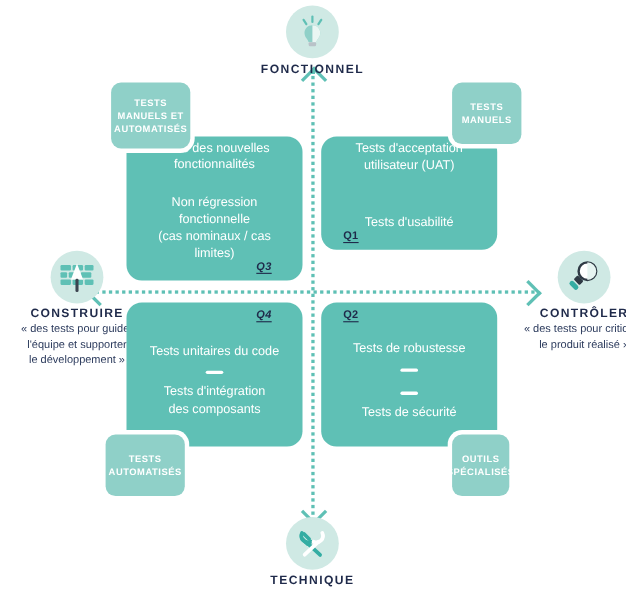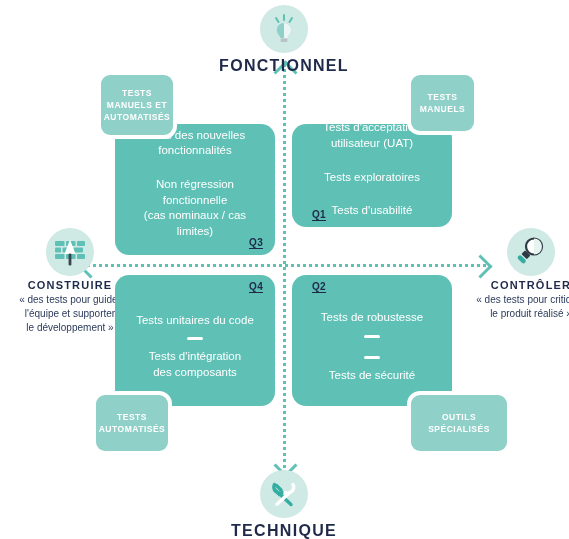--- a/index.html
+++ b/index.html
@@ -93,21 +93,21 @@
     position: absolute;
     bottom: 6px;
     font-size: 10px;
     font-weight: bold;
     color: #1F2A4A;
     letter-spacing: .3px;
     border-bottom: 1.5px solid #1F2A4A;
     padding-bottom: 0px;
     line-height: 1.1;
   }
-  .qtag.right { right: 12px; }
+  .qtag.right { right: 28px; font-style: italic; }
   .qtag.left  { left: 20px; }
 
   #quad-q3 { left: 115px; top: 124px; width: 160px; height: 131px; }
   #quad-q1 { left: 292px; top: 124px; width: 160px; height: 103px; }
   #quad-q4 { left: 115px; top: 275px; width: 160px; height: 131px; }
   #quad-q2 { left: 292px; top: 275px; width: 160px; height: 131px; }
   #quad-q4, #quad-q2 { padding: 22px 14px 10px 14px; }
   #quad-q4 .qtag, #quad-q2 .qtag { bottom: auto; top: 6px; }
 
   
@@ -124,32 +124,32 @@
     align-items: center;
     justify-content: center;
     text-align: center;
     white-space: pre-line;
     box-shadow: 0 0 0 4px #ffffff;
     z-index: 3;
   }
   #badge-tl { left: 101px; top: 75px;  width: 72px; height: 60px; }
   #badge-tr { left: 411px; top: 75px;  width: 63px; height: 56px; }
   #badge-bl { left: 96px;  top: 395px; width: 72px; height: 56px; }
-  #badge-br { left: 411px; top: 395px; width: 96px; height: 56px; }
+  #badge-br { left: 411px; top: 395px; width: 52px; height: 56px; }
 
   
   .pole {
     position: absolute;
     text-align: center;
     width: 160px;
   }
   #pole-top { left: 204px; top: 5px; }
   #pole-bottom { left: 204px; top: 470px; }
   .pole-title {
-    font-size: 16px;
+    font-size: 11px;
     font-weight: bold;
     letter-spacing: 1.3px;
     color: #1F2A4A;
     margin-top: 4px;
   }
 
   
   .side {
     position: absolute;
     text-align: center;
@@ -280,21 +280,20 @@
     <div class="line">Non régression
 fonctionnelle
 (cas nominaux / cas limites)</div>
     <div class="qtag right">Q3</div>
   </div>
 
   <div class="quad" id="quad-q1">
     <div class="line">Tests d'acceptation
 utilisateur (UAT)</div>
     <div class="sep"></div>
-    <div class="line">Tests exploratoires</div>
     <div class="sep"></div>
     <div class="line">Tests d'usabilité</div>
     <div class="qtag left">Q1</div>
   </div>
 
   <div class="quad" id="quad-q4">
     <div class="line">Tests unitaires du code</div>
     <div class="sep"></div>
     <div class="line">Tests d'intégration
 des composants</div>

